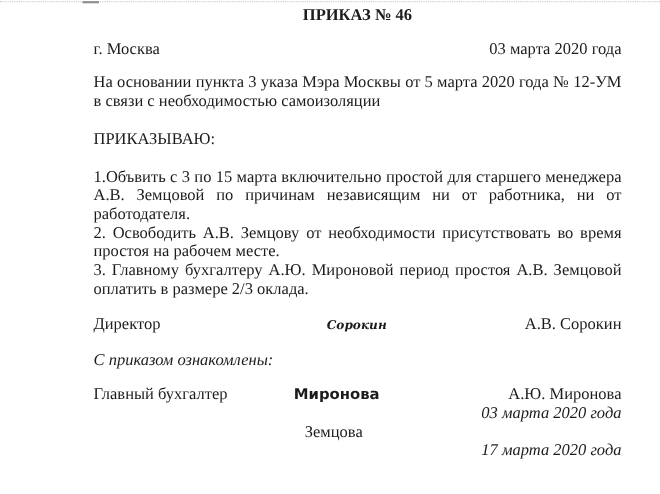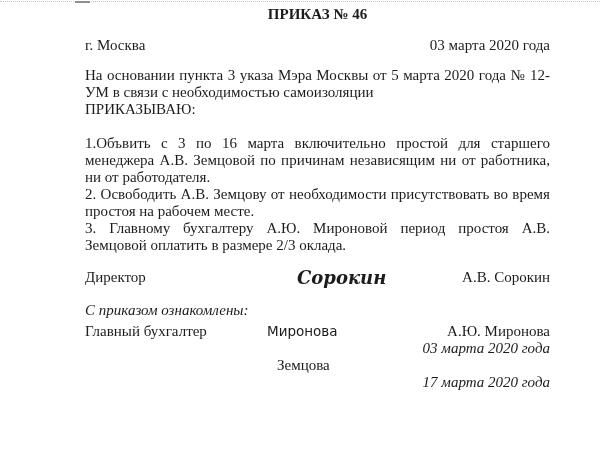--- a/index.html
+++ b/index.html
@@ -14,21 +14,21 @@
     font-family: "Liberation Serif", serif;
     font-size: 15px;
     line-height: 17px;
     color: #1c1c1c;
   }
   .doc {
     position: relative;
     width: 600px;
     height: 353px;
     box-sizing: border-box;
-    padding: 6px 50px 0 85px;
+    padding: 6px 35px 0 85px;
     background: #ffffff;
   }
   .topline {
     position: absolute;
     top: 1px;
     left: 0;
     width: 600px;
     height: 0;
     border-top: 1px dotted #c6c6c6;
   }
@@ -48,51 +48,51 @@
   .place-date {
     display: flex;
     justify-content: space-between;
     margin-top: 14px;
   }
   .para {
     margin: 0;
     text-align: justify;
   }
   .preamble { margin-top: 13px; }
-  .orderword { }
+  .orderword { margin-top: 18px; }
   .items { margin-top: 17px; }
   .basis {
     margin-top: 13px;
     padding-left: 30px;
   }
   .sig-row {
     position: relative;
     height: 17px;
   }
   .director-row { margin-top: 15px; }
   .pos { position: absolute; left: 0; top: 0; white-space: nowrap; }
   .sig { position: absolute; top: 0; white-space: nowrap; }
   .sig-director {
     left: 212px;
     font-family: "DejaVu Serif", serif;
     font-style: italic;
     font-weight: bold;
-    font-size: 18px;
+    font-size: 11px;
   }
   .sig-mironova {
     left: 182px;
     font-family: "DejaVu Sans", sans-serif;
-    font-weight: normal;
+    font-weight: bold;
     font-size: 13.5px;
   }
   .sig-zemtsova { left: 192px; }
   .name-right { position: absolute; right: 0; top: 0; white-space: nowrap; }
   .name-left { position: absolute; left: 360px; top: 0; white-space: nowrap; }
   .ack-heading { margin-top: 16px; font-style: italic; }
-  .ack1 { margin-top: 4px; }
+  .ack1 { margin-top: 14px; }
   .date-row {
     text-align: right;
     font-style: italic;
   }
 </style>
 </head>
 <body>
 
 <div class="doc">
 
@@ -105,21 +105,21 @@
   <div class="place-date">
     <span>г. Москва</span>
     <span>03 марта 2020 года</span>
   </div>
 
   <p class="para preamble">На основании пункта 3 указа Мэра Москвы от 5 марта 2020 года № 12-УМ в связи с необходимостью самоизоляции</p>
 
   <div class="orderword">ПРИКАЗЫВАЮ:</div>
 
   <div class="items">
-    <p class="para">1.Объвить с 3 по 16 марта включительно простой для старшего менеджера А.В. Земцовой по причинам независящим ни от работника, ни от работодателя.</p>
+    <p class="para">1.Объвить с 3 по 15 марта включительно простой для старшего менеджера А.В. Земцовой по причинам независящим ни от работника, ни от работодателя.</p>
     <p class="para">2. Освободить А.В. Земцову от необходимости присутствовать во время простоя на рабочем месте.</p>
     <p class="para">3. Главному бухгалтеру А.Ю. Мироновой период простоя А.В. Земцовой оплатить в размере 2/3 оклада.</p>
   </div>
 
 
   <div class="sig-row director-row">
     <span class="pos">Директор</span>
     <span class="sig sig-director">Сорокин</span>
     <span class="name-right">А.В. Сорокин</span>
   </div>

